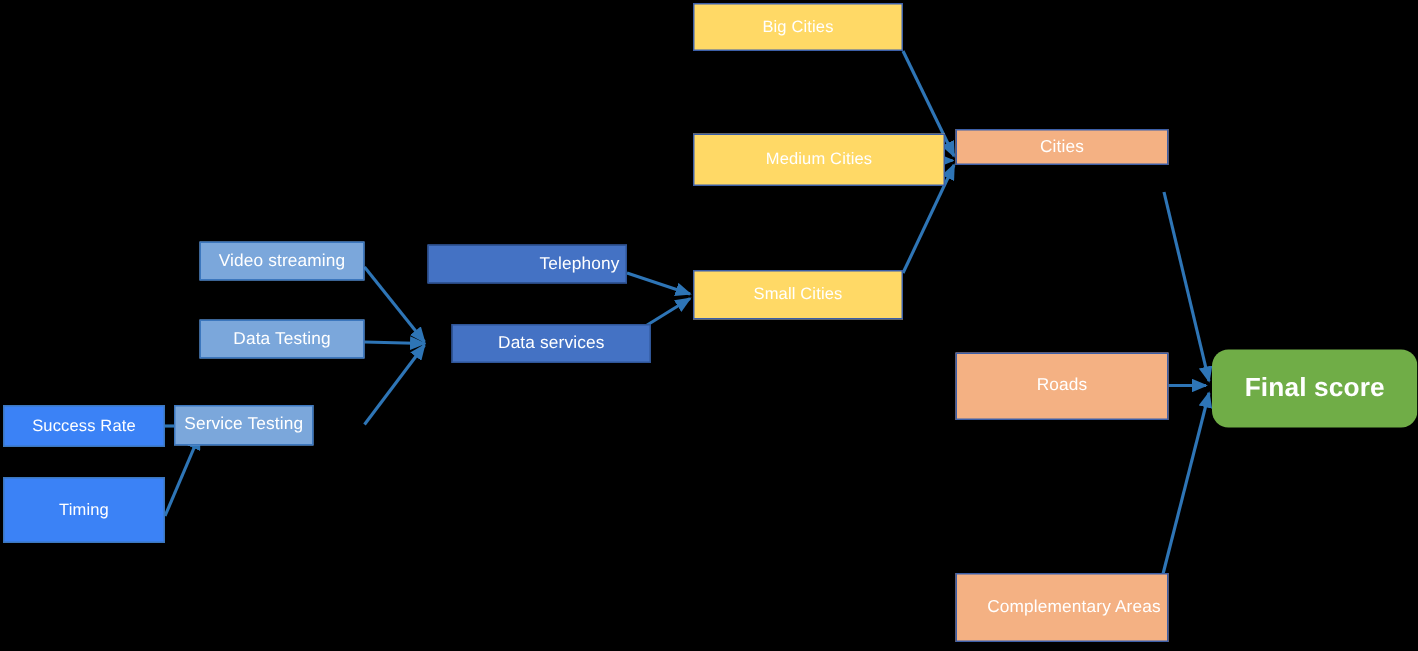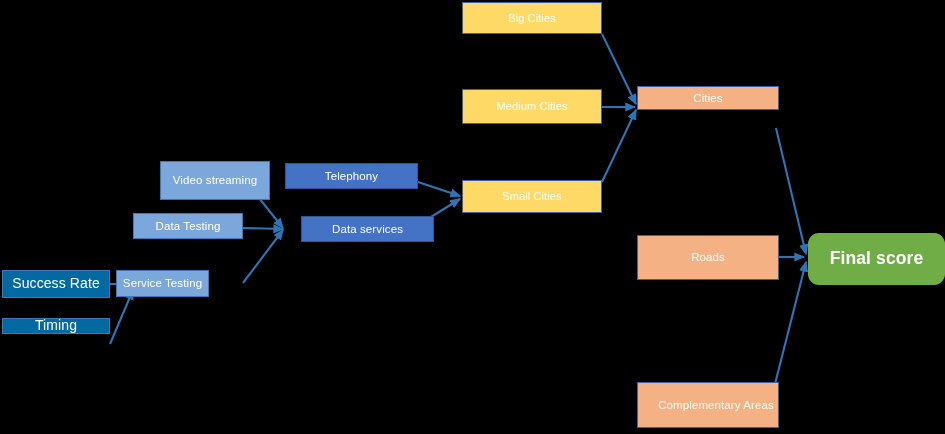--- a/index.html
+++ b/index.html
@@ -31,21 +31,21 @@
     align-items: center;
     justify-content: center;
     text-align: center;
     color: #FFFFFF;
     border: 1.6px solid #2E5B9E;
     line-height: 1.12;
     z-index: 5;
     letter-spacing: 0.1px;
     padding: 0 4px;
   }
-  .lvl-light  { background: #0369a1; border-color: #3C77BE; font-size: 14px; text-align: right; }
+  .lvl-light  { background: #3b82f6; border-color: #3C77BE; font-size: 11px; text-align: right; }
   .lvl-mid    { background: #7BA7DB; border-color: #3C77BE; font-size: 11.5px; }
   .lvl-dark   { background: #4472C4; border-color: #2F5597; font-size: 11.5px; }
   .lvl-yellow { background: #FFD966; border-color: #3C5FA8; font-size: 11px; }
   .lvl-orange { background: #F4B183; border-color: #3C5FA8; font-size: 11.5px; }
   .lvl-green  { background: #70AD47; border: none; font-size: 17.5px; font-weight: bold; }
 </style>
 </head>
 <body>
 
 <div id="canvas">
@@ -68,42 +68,42 @@
         <line x1="602" y1="182" x2="636" y2="110" stroke="#2E75B6" stroke-width="2.1" marker-end="url(#arrowhead)"></line>
         <line x1="776" y1="128" x2="806" y2="254" stroke="#2E75B6" stroke-width="2.1" marker-end="url(#arrowhead)"></line>
         <line x1="779" y1="257" x2="804" y2="257" stroke="#2E75B6" stroke-width="2.1" marker-end="url(#arrowhead)"></line>
         <line x1="775" y1="384" x2="806" y2="262" stroke="#2E75B6" stroke-width="2.1" marker-end="url(#arrowhead)"></line>
       </g>
   </svg>
   <div id="node-group">
       <div class="node lvl-light" style="left: 2px; top: 270px; width: 108px; height: 28px;">
         <span>Success Rate</span>
       </div>
-      <div class="node lvl-light" style="left: 2px; top: 318px; width: 108px; height: 16px;">
+      <div class="node lvl-light" style="left: 2px; top: 318px; width: 108px; height: 44px;">
         <span>Timing</span>
       </div>
-      <div class="node lvl-mid" style="left: 133px; top: 161px; width: 110px; height: 39px; margin-left: 27px;">
+      <div class="node lvl-mid" style="left: 133px; top: 161px; width: 110px; height: 26px;">
         <span>Video streaming</span>
       </div>
       <div class="node lvl-mid" style="left: 133px; top: 213px; width: 110px; height: 26px;">
         <span>Data Testing</span>
       </div>
       <div class="node lvl-mid" style="left: 116px; top: 270px; width: 93px; height: 27px;">
         <span>Service Testing</span>
       </div>
-      <div class="node lvl-dark" style="left: 285px; top: 163px; width: 133px; height: 26px;">
+      <div class="node lvl-dark" style="left: 285px; top: 163px; width: 133px; height: 26px; justify-content: flex-end;">
         <span>Telephony</span>
       </div>
       <div class="node lvl-dark" style="left: 285px; top: 216px; width: 133px; height: 26px; margin-left: 16px;">
         <span>Data services</span>
       </div>
       <div class="node lvl-yellow" style="left: 462px; top: 2px; width: 140px; height: 32px;">
         <span>Big Cities</span>
       </div>
-      <div class="node lvl-yellow" style="left: 462px; top: 89px; width: 140px; height: 35px;">
+      <div class="node lvl-yellow" style="left: 462px; top: 89px; width: 168px; height: 35px;">
         <span>Medium Cities</span>
       </div>
       <div class="node lvl-yellow" style="left: 462px; top: 180px; width: 140px; height: 33px;">
         <span>Small Cities</span>
       </div>
       <div class="node lvl-orange" style="left: 637px; top: 86px; width: 142px; height: 24px;">
         <span>Cities</span>
       </div>
       <div class="node lvl-orange" style="left: 637px; top: 235px; width: 142px; height: 45px;">
         <span>Roads</span>

